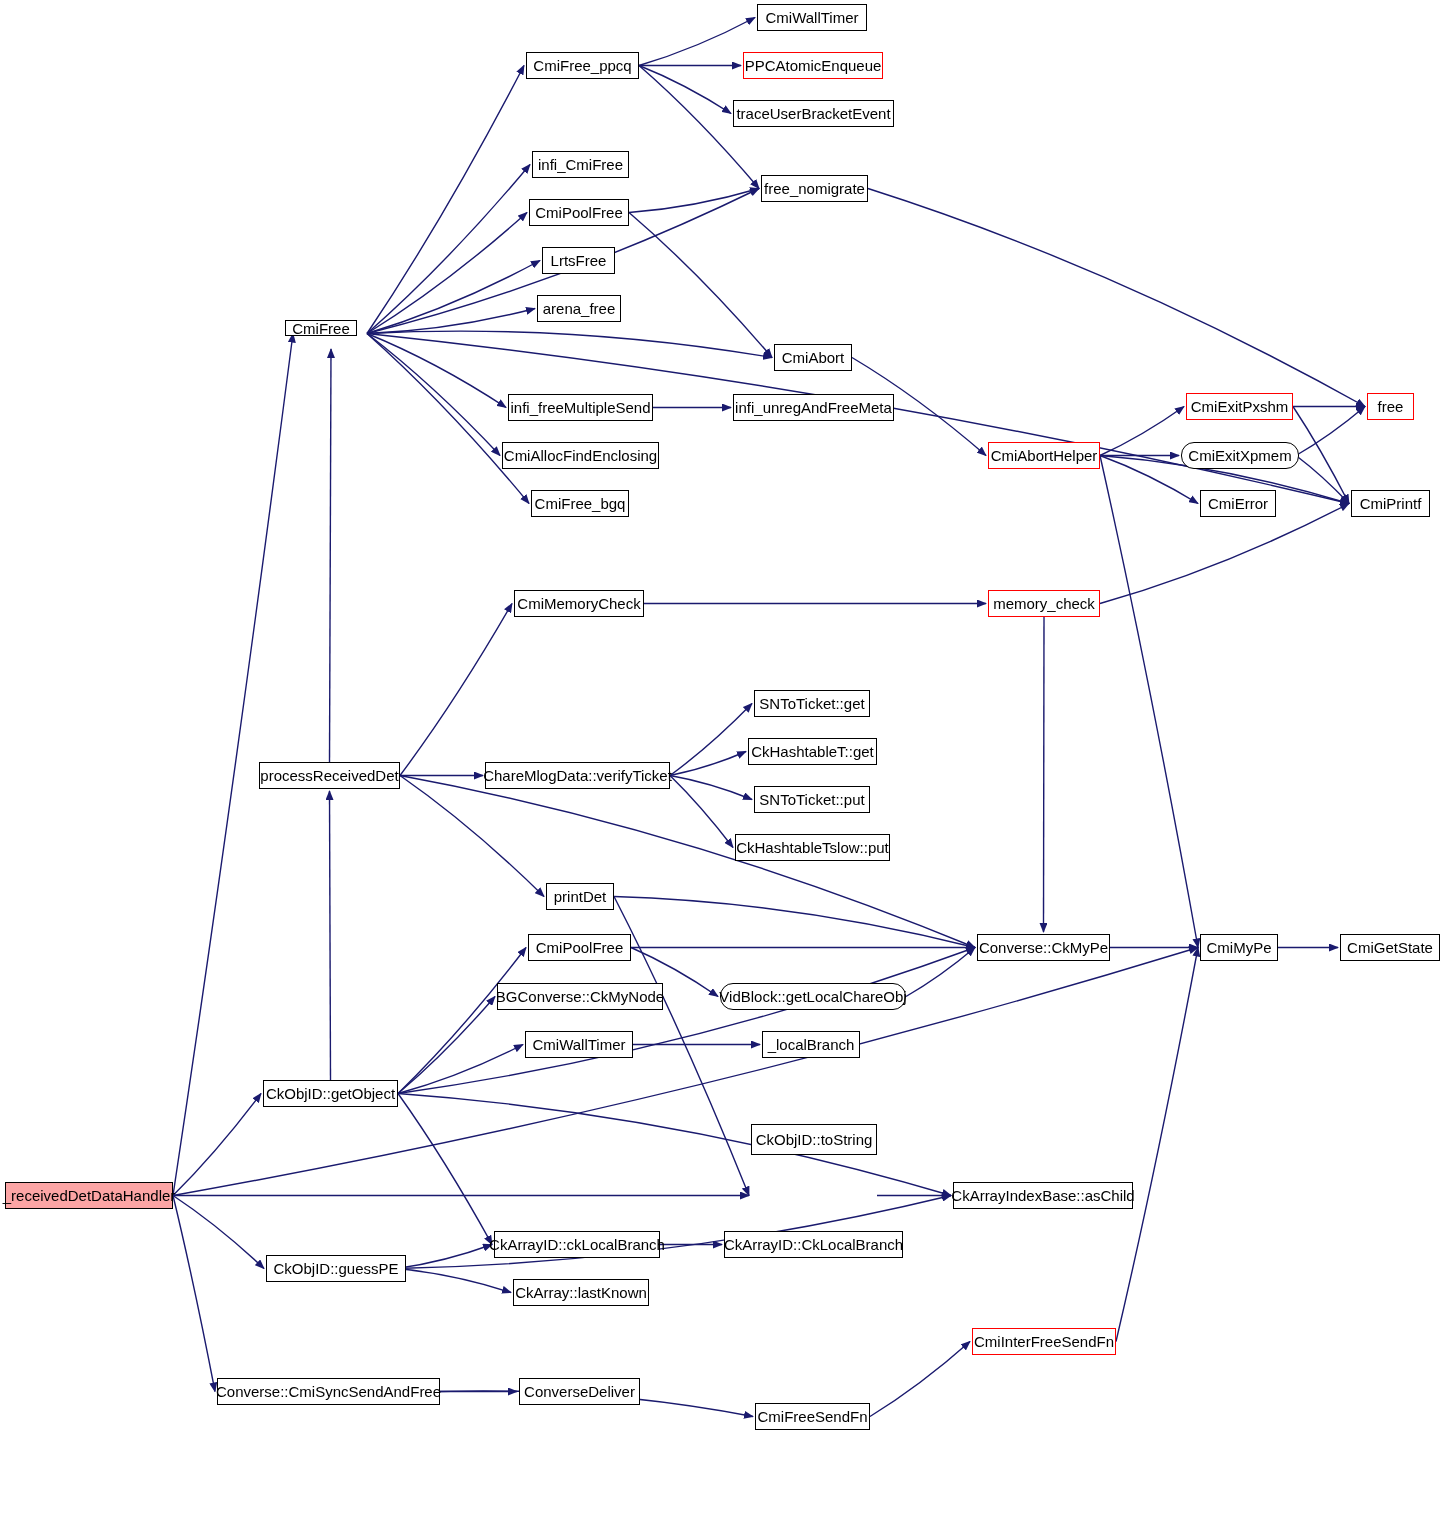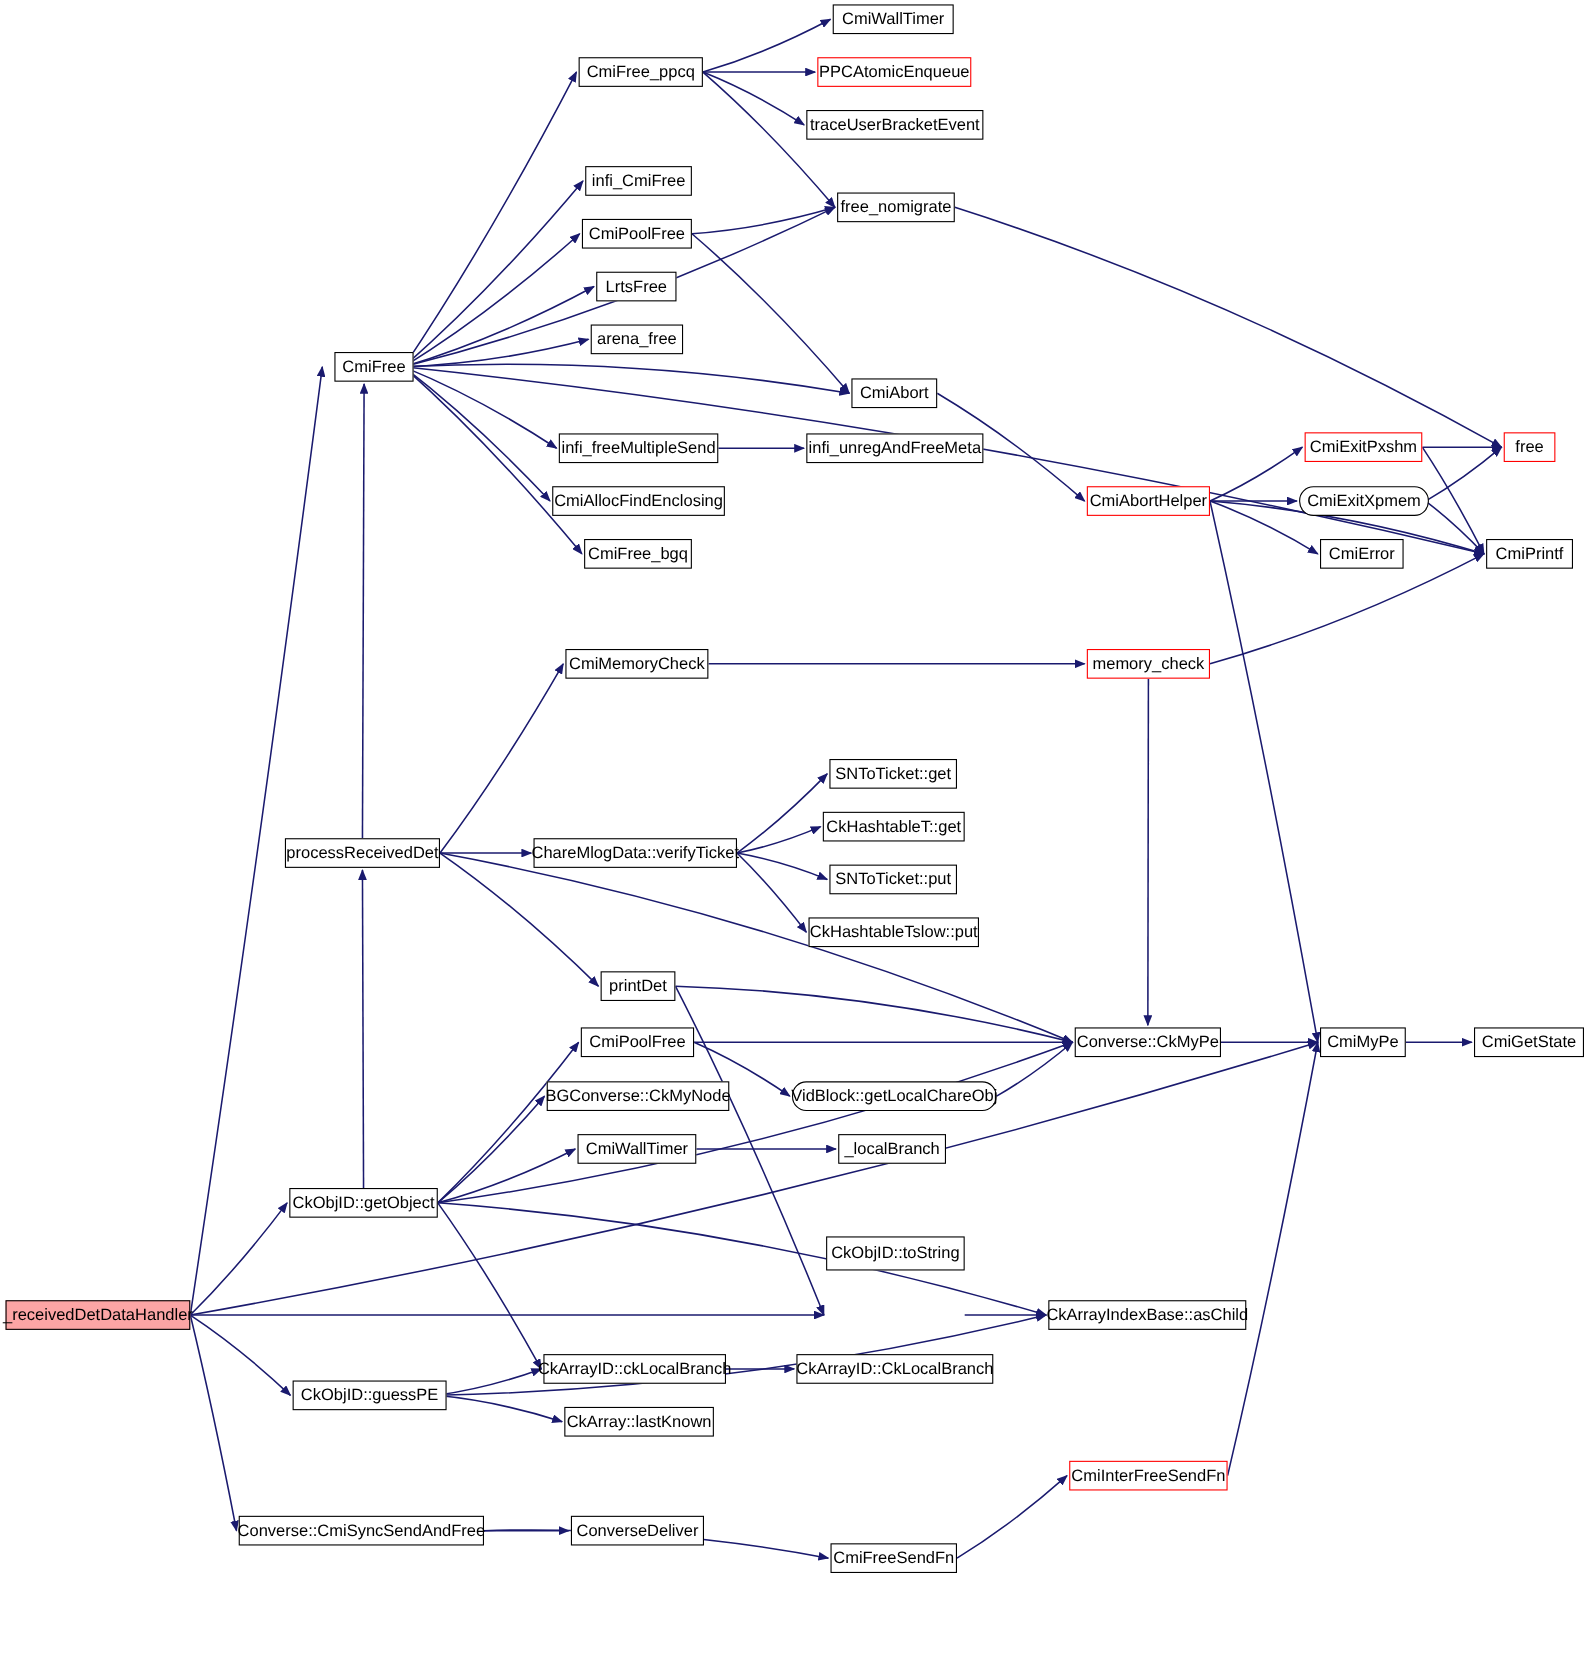--- a/index.html
+++ b/index.html
@@ -148,21 +148,21 @@
       </div>
       <div class="node" style="left: 529px; top: 199px; width: 100px; height: 27px;">
         <span>CmiPoolFree</span>
       </div>
       <div class="node" style="left: 542px; top: 247px; width: 73px; height: 27px;">
         <span>LrtsFree</span>
       </div>
       <div class="node" style="left: 537px; top: 295px; width: 84px; height: 27px;">
         <span>arena_free</span>
       </div>
-      <div class="node" style="left: 304px; top: 320px; width: 72px; height: 27px;">
+      <div class="node" style="left: 285px; top: 320px; width: 72px; height: 16px;">
         <span>CmiFree</span>
       </div>
       <div class="node" style="left: 774px; top: 344px; width: 78px; height: 27px;">
         <span>CmiAbort</span>
       </div>
       <div class="node red" style="left: 1186px; top: 393px; width: 107px; height: 27px;">
         <span>CmiExitPxshm</span>
       </div>
       <div class="node red" style="left: 1367px; top: 393px; width: 47px; height: 27px;">
         <span>free</span>

